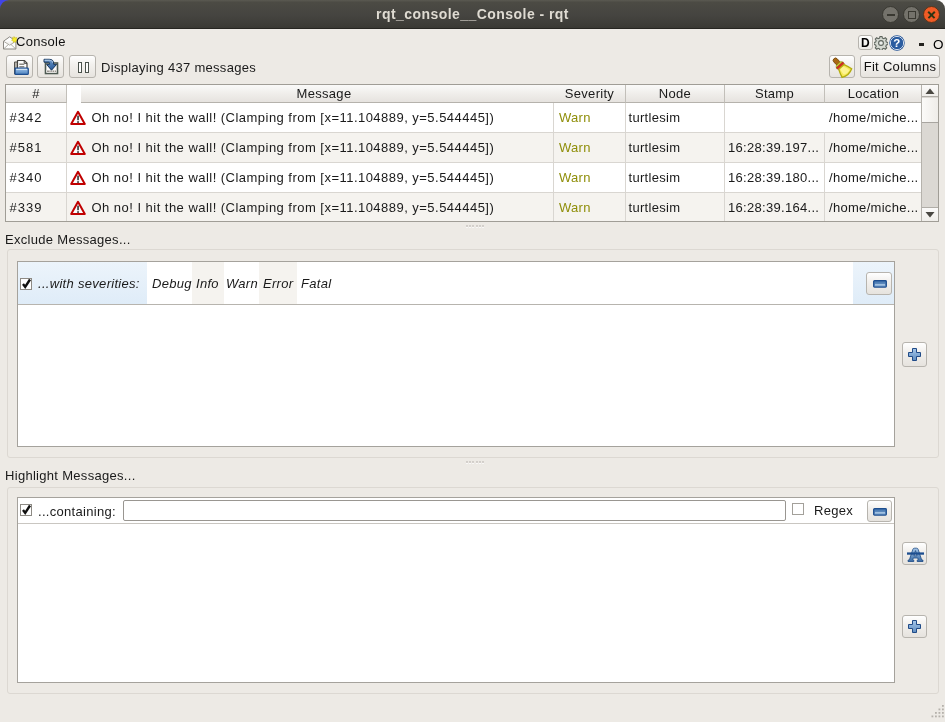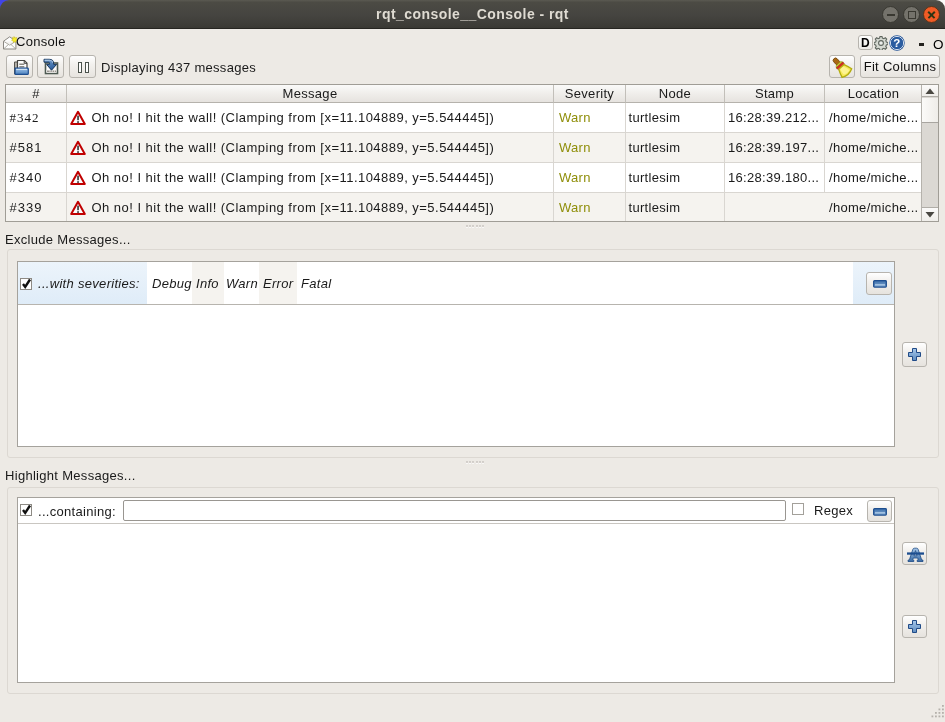--- a/index.html
+++ b/index.html
@@ -176,39 +176,38 @@
       <rect x="-4.2" y="-2.2" width="8.4" height="2.8" fill="#d62f22" stroke="#a51d12" stroke-width="0.6"></rect>
       <path d="M-3.6 0.6 h7.2 C4.8 3.4, 5.8 6.2, 6.4 8.8 C2 11.2, -2 11.2, -6.4 8.8 C-5.8 6.2, -4.8 3.4, -3.6 0.6 z" fill="#f8ea59" stroke="#b4ae10" stroke-width="1.4"></path>
       <path d="M-2.2 1.6 C-3 4, -3.4 6, -3.2 8 C-1 9.2, 1.5 9.2, 3.6 8.4 C3.4 6, 2.6 3.4, 1.6 1.6 z" fill="#fdf493"></path>
     </g>
   </svg>
 </div>
 <div id="fit-btn" class="abs tbtn">Fit Columns</div>
 
 <div id="table" class="abs">
   <div class="abs hdr" style="left:0; width:61px;">#</div>
-  <div class="abs hdr" style="left:61px; width:487px;">Message</div>
+  <div class="abs hdr" style="left:75px; width:487px;">Message</div>
   <div class="abs hdr" style="left:548px; width:72px;">Severity</div>
   <div class="abs hdr" style="left:620px; width:99px;">Node</div>
   <div class="abs hdr" style="left:719px; width:100px;">Stamp</div>
   <div class="abs hdr" style="left:819px; width:97px; border-right:none;">Location</div>
   <div id="rows" class="abs" style="left:0; top:18px;">
 <div class="abs row gridrow" style="top:0px; background:#ffffff; ">
-    <div class="abs cell" style="left:0; width:61px; padding-left:3.5px; letter-spacing:1px;font-family:Liberation Serif, serif;">#342</div>
+    <div class="abs cell" style="left:0; width:61px; padding-left:3.5px; letter-spacing:1px;">#342</div>
     <div class="abs cell" style="left:61px; width:487px;">
       <svg width="16" height="16" viewBox="0 0 16 16" style="position:absolute;left:3px;top:6.5px;">
         <path d="M8 1.8 L14.8 14 H1.2 Z" fill="#fbfbfb" stroke="#c00000" stroke-width="2" stroke-linejoin="round"></path>
         <rect x="7.2" y="5.6" width="1.7" height="4.6" fill="#3a3a3a"></rect>
         <rect x="7.2" y="11.2" width="1.7" height="1.7" fill="#3a3a3a"></rect>
       </svg>
       <span style="position:absolute;left:24.5px; letter-spacing:0.47px;">Oh no! I hit the wall! (Clamping from [x=11.104889, y=5.544445])</span>
     </div>
     <div class="abs cell warncell" style="left:548px; width:72px; padding-left:5px;">Warn</div>
     <div class="abs cell" style="left:620px; width:99px; padding-left:2.5px;">turtlesim</div>
-    <div class="abs cell" style="left:719px; width:100px; padding-left:3px;">16:28:39.212...</div>
     <div class="abs cell" style="left:819px; width:97px; padding-left:4px; border-right:none;">/home/miche...</div>
   </div>
 <div class="abs row gridrow" style="top:30px; background:#f5f3ef; ">
     <div class="abs cell" style="left:0; width:61px; padding-left:3.5px; letter-spacing:1px;">#581</div>
     <div class="abs cell" style="left:61px; width:487px;">
       <svg width="16" height="16" viewBox="0 0 16 16" style="position:absolute;left:3px;top:6.5px;">
         <path d="M8 1.8 L14.8 14 H1.2 Z" fill="#fbfbfb" stroke="#c00000" stroke-width="2" stroke-linejoin="round"></path>
         <rect x="7.2" y="5.6" width="1.7" height="4.6" fill="#3a3a3a"></rect>
         <rect x="7.2" y="11.2" width="1.7" height="1.7" fill="#3a3a3a"></rect>
       </svg>
@@ -239,20 +238,21 @@
     <div class="abs cell" style="left:61px; width:487px;">
       <svg width="16" height="16" viewBox="0 0 16 16" style="position:absolute;left:3px;top:6.5px;">
         <path d="M8 1.8 L14.8 14 H1.2 Z" fill="#fbfbfb" stroke="#c00000" stroke-width="2" stroke-linejoin="round"></path>
         <rect x="7.2" y="5.6" width="1.7" height="4.6" fill="#3a3a3a"></rect>
         <rect x="7.2" y="11.2" width="1.7" height="1.7" fill="#3a3a3a"></rect>
       </svg>
       <span style="position:absolute;left:24.5px; letter-spacing:0.47px;">Oh no! I hit the wall! (Clamping from [x=11.104889, y=5.544445])</span>
     </div>
     <div class="abs cell warncell" style="left:548px; width:72px; padding-left:5px;">Warn</div>
     <div class="abs cell" style="left:620px; width:99px; padding-left:2.5px;">turtlesim</div>
+    <div class="abs cell" style="left:719px; width:100px; padding-left:3px;">16:28:39.164...</div>
     <div class="abs cell" style="left:819px; width:97px; padding-left:4px; border-right:none;">/home/miche...</div>
   </div>
 </div>
   <div id="vscroll" class="abs">
     <div class="abs" style="left:0; top:0; width:16px; height:12px; background:linear-gradient(#fbfaf9,#f0eeea); border-bottom:1px solid #b0ada7;"></div>
     <svg class="abs" style="left:2px; top:3px;" width="12" height="7" viewBox="0 0 12 7">
         <path d="M6 0.5 L10.5 6 H1.5 Z" fill="#4a4842"></path>
       </svg>
     <div id="vthumb" class="abs"></div>
     <div class="abs" style="left:0; top:122px; width:16px; height:14px; background:linear-gradient(#fbfaf9,#f0eeea); border-top:1px solid #b0ada7;"></div>

